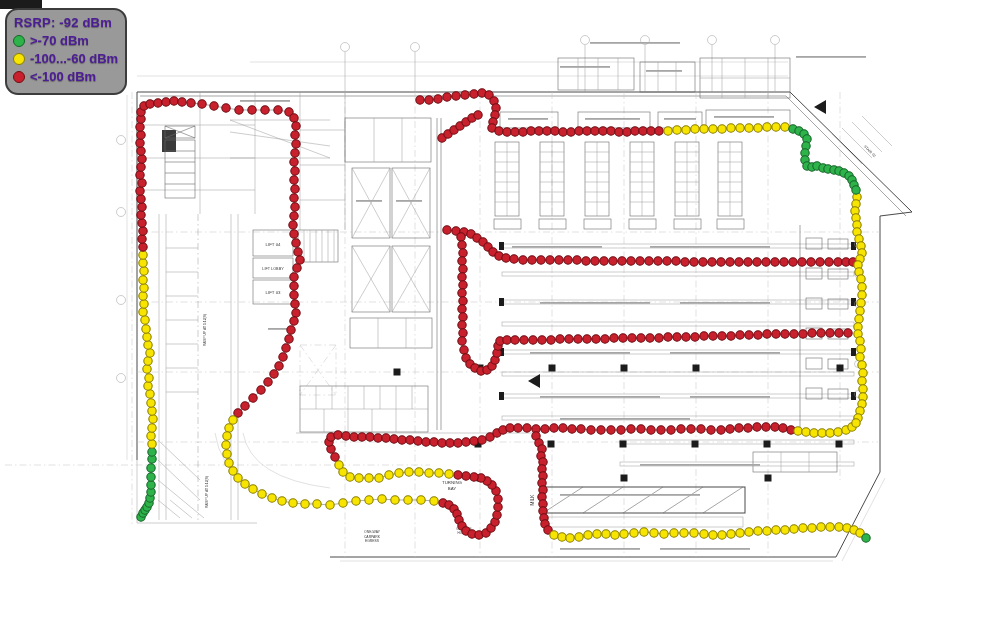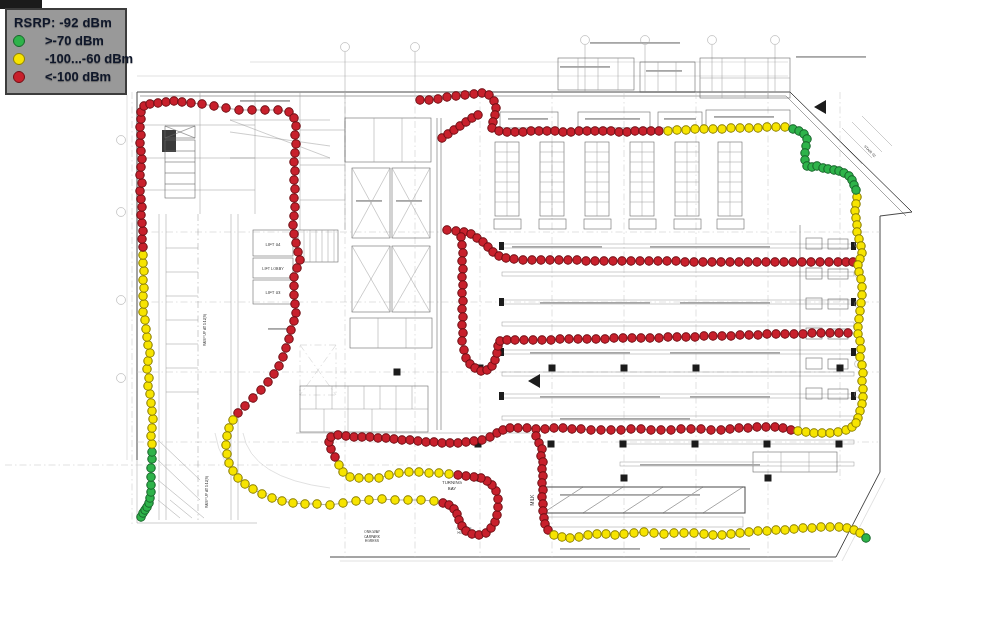--- a/index.html
+++ b/index.html
@@ -4,21 +4,21 @@
 <style>
   html,body{margin:0;padding:0;background:#ffffff;}
   .stage{position:relative;width:1000px;height:617px;background:#ffffff;overflow:hidden;
          font-family:"Liberation Sans", sans-serif;}
   .stage svg{position:absolute;left:0;top:0;}
   .window-fragment{position:absolute;left:0;top:0;width:42px;height:9px;background:#1b1b1b;}
   .legend{position:absolute;left:5px;top:8px;width:122px;padding:4px 6px 6px 6px;
           box-sizing:border-box;border:2px solid #3c3c3c;}
   .legend-title{font-size:13px;font-weight:bold;letter-spacing:.2px;
                 text-shadow:0 1px 1px rgba(0,0,0,.35);margin:1px 0 3px 1px;white-space:nowrap;}
-  .legend-row{display:flex;align-items:center;gap:20px;font-size:13px;font-weight:bold;
+  .legend-row{display:flex;align-items:center;gap:5px;font-size:13px;font-weight:bold;
               text-shadow:0 1px 1px rgba(0,0,0,.35);margin:3px 0;white-space:nowrap;}
   .sw{width:10px;height:10px;border-radius:50%;flex:0 0 auto;border:1.5px solid #222;}
   
   .w{stroke:#4a4a4a;stroke-width:1;fill:none}
   .w2{stroke:#6a6a6a;stroke-width:0.6;fill:none}
   .lt{stroke:#9a9a9a;stroke-width:0.5;fill:none}
   .xlt{stroke:#c2c2c2;stroke-width:0.5;fill:none}
   .dash{stroke-dasharray:7 3 1.5 3}
   .blk{fill:#1c1c1c;stroke:none}
   .dk{fill:#3a3a3a;stroke:none}
@@ -800,21 +800,21 @@
         <circle cx="844" cy="173" r="4.2" fill="#2eb34a" stroke="#17642a" stroke-width="1.1"></circle>
         <circle cx="849" cy="176" r="4.2" fill="#2eb34a" stroke="#17642a" stroke-width="1.1"></circle>
         <circle cx="852" cy="180" r="4.2" fill="#2eb34a" stroke="#17642a" stroke-width="1.1"></circle>
         <circle cx="854" cy="185" r="4.2" fill="#2eb34a" stroke="#17642a" stroke-width="1.1"></circle>
         <circle cx="856" cy="190" r="4.2" fill="#2eb34a" stroke="#17642a" stroke-width="1.1"></circle>
       </g>
   </svg>
 
   <div class="window-fragment"></div>
 
-  <div class="legend" style="background: rgb(153, 153, 153); border-color: rgb(60, 60, 60); color: #0f172a;">
+  <div class="legend" style="background: rgb(153, 153, 153); border-color: rgb(60, 60, 60); color: #4c1d95; border-radius: 13px;">
     <div class="legend-title">RSRP: -92 dBm</div>
     <div class="legend-row">
       <span class="sw" style="background: rgb(46, 179, 74); border-color: rgb(23, 100, 42);"></span>
       <span>&gt;-70 dBm</span>
     </div>
     <div class="legend-row">
       <span class="sw" style="background: rgb(247, 228, 0); border-color: rgb(138, 125, 0);"></span>
       <span>-100...-60 dBm</span>
     </div>
     <div class="legend-row">

